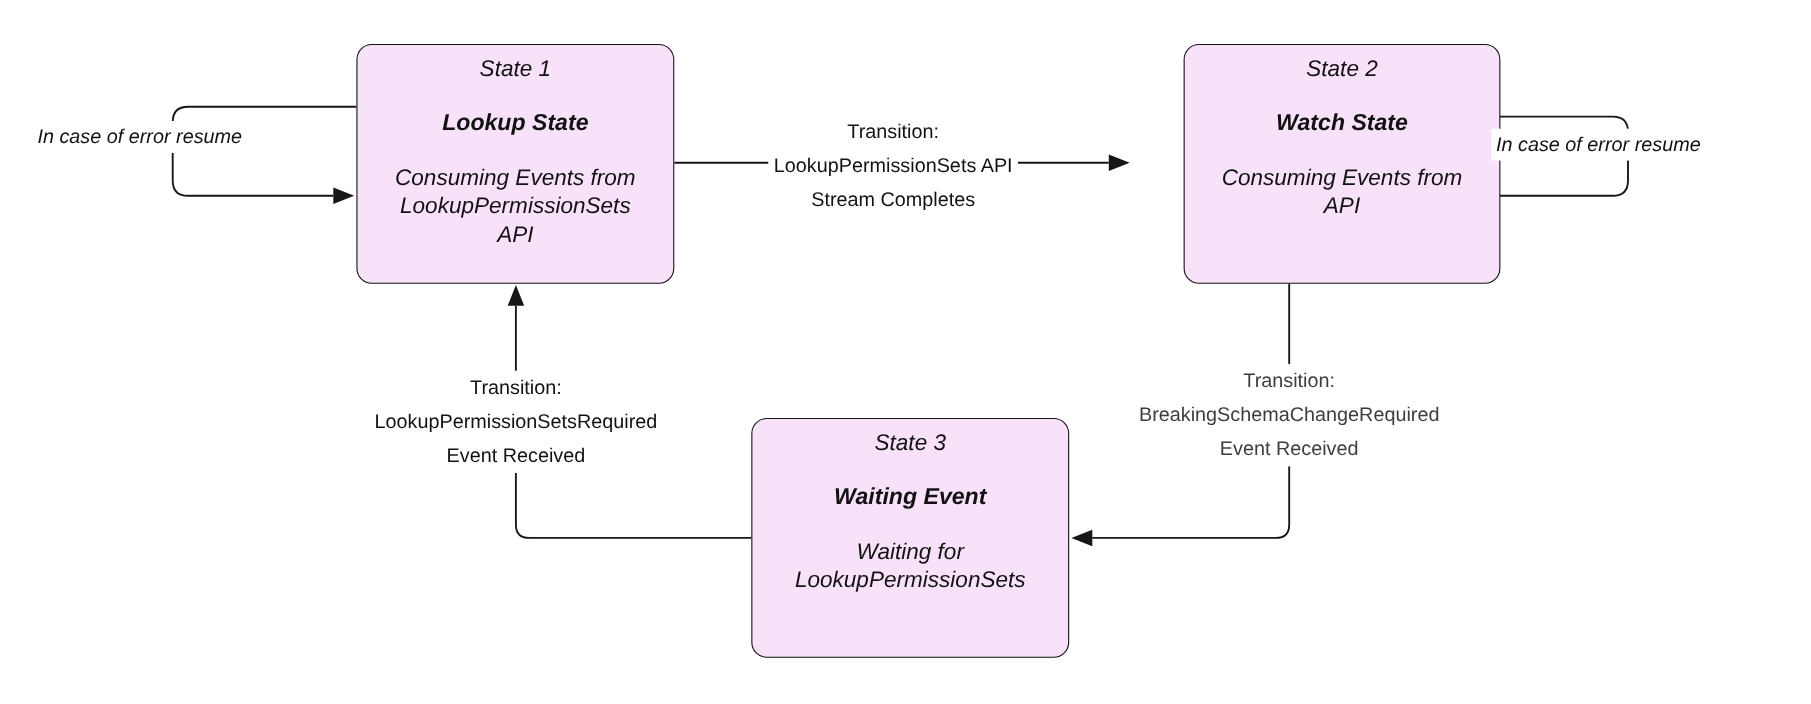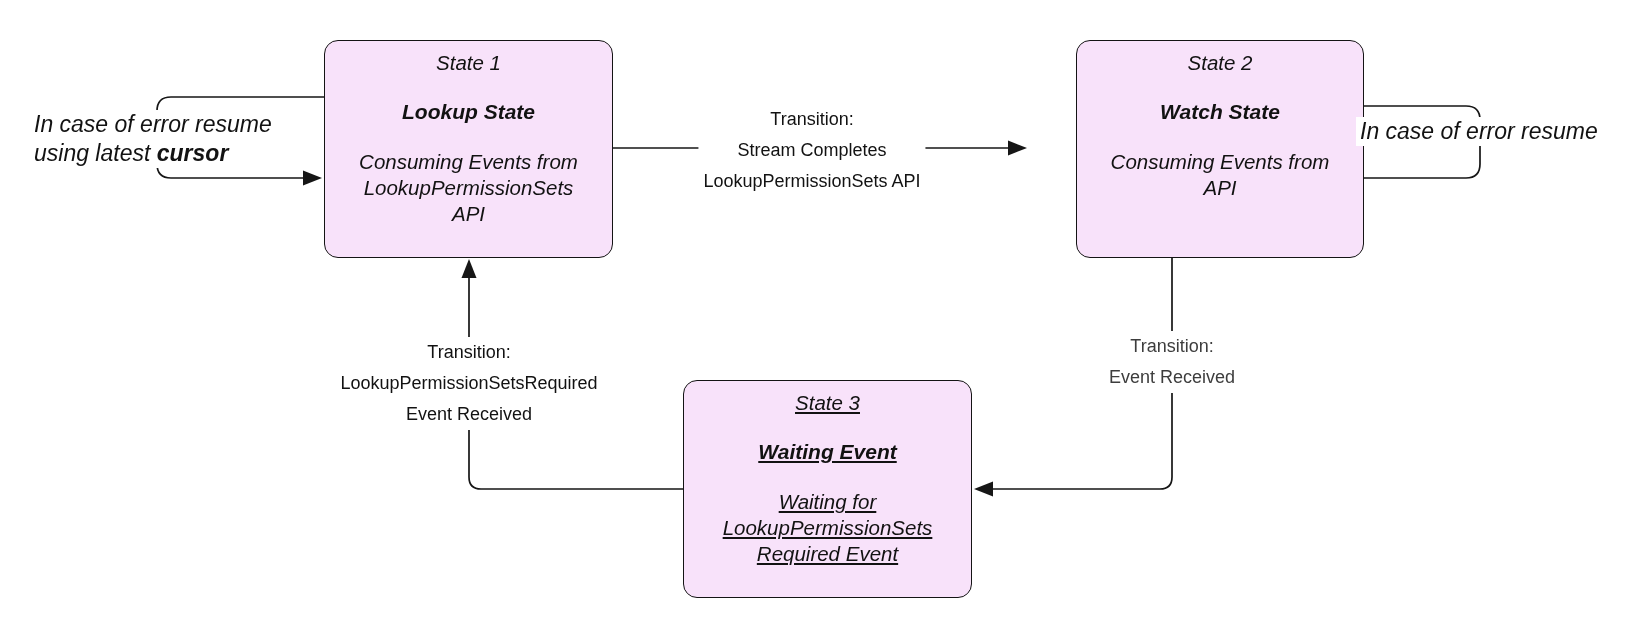--- a/index.html
+++ b/index.html
@@ -75,21 +75,21 @@
   }
   .edge-label.muted {
     color: var(--muted-text, #3d3d3d);
   }
   .loop-label {
     position: absolute;
     z-index: 3;
     width: max-content;
     background: #ffffff;
     font-style: italic;
-    font-size: 23px;
+    font-size: 18px;
     line-height: 29px;
     padding: 0 4px;
     color: var(--text, #121212);
   }
   .kw {
     font-weight: bold;
   }
 </style>
 </head>
 <body>
@@ -126,49 +126,48 @@
 
   <div class="state-box" style="left:1028px; top:40px; width:288px; height:218px;margin-left:48px;">
     <div class="state-title">State 2</div>
     <div class="state-name">Watch State</div>
     <div class="state-desc">
       <div>Consuming Events from</div>
       <div>API</div>
     </div>
   </div>
 
-  <div class="state-box" style="left:683px; top:380px; width:289px; height:218px;text-decoration:underline;">
+  <div class="state-box" style="left:683px; top:380px; width:289px; height:218px;">
     <div class="state-title">State 3</div>
     <div class="state-name">Waiting Event</div>
     <div class="state-desc">
       <div>Waiting for</div>
       <div>LookupPermissionSets</div>
-      <div>Required Event</div>
     </div>
   </div>
 
   <div class="edge-label" style="left:812px; top:104px;">
     <div>Transition:</div>
+    <div>LookupPermissionSets API</div>
     <div>Stream Completes</div>
-    <div>LookupPermissionSets API</div>
   </div>
 
   <div class="edge-label muted" style="left:1172px; top:331px;">
     <div>Transition:</div>
+    <div>BreakingSchemaChangeRequired</div>
     <div>Event Received</div>
   </div>
 
   <div class="edge-label" style="left:469px; top:337px;">
     <div>Transition:</div>
     <div>LookupPermissionSetsRequired</div>
     <div>Event Received</div>
   </div>
 
   <div class="loop-label" style="left:30px; top:110px;">
     <div>In case of error resume</div>
-    <div><span>using latest </span><span class="kw">cursor</span></div>
   </div>
 
   <div class="loop-label" style="left:1356px; top:117px;">
     <div>In case of error resume</div>
   </div>
 
 </div>
 
 </body></html>

